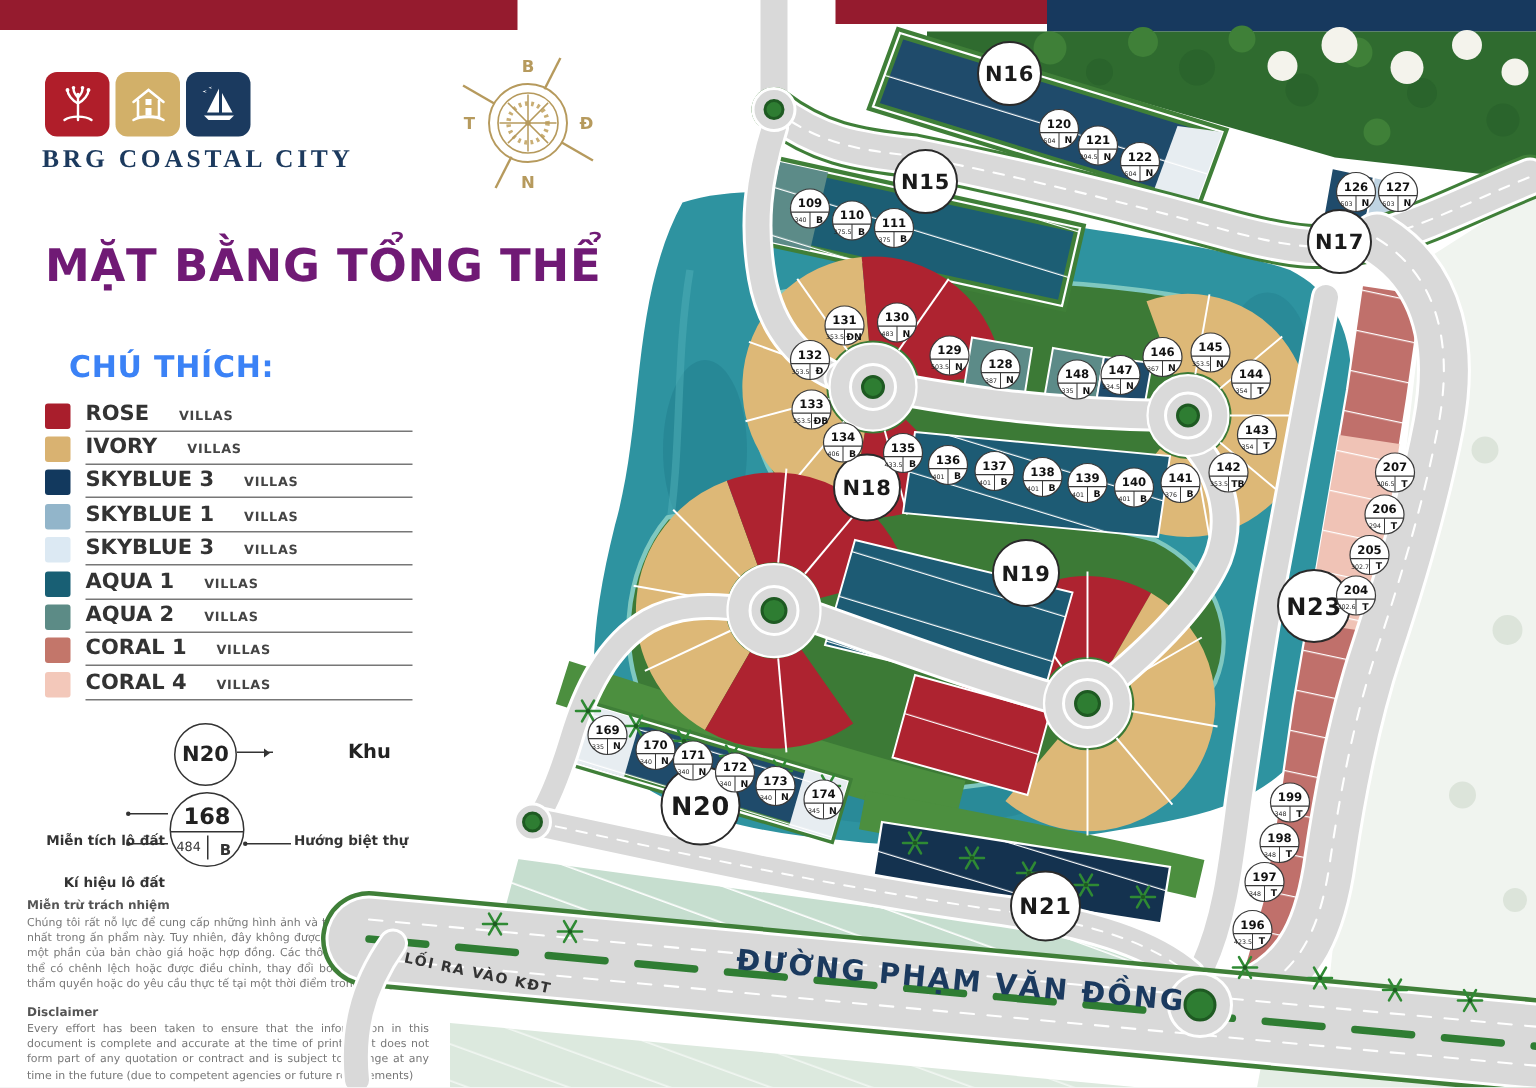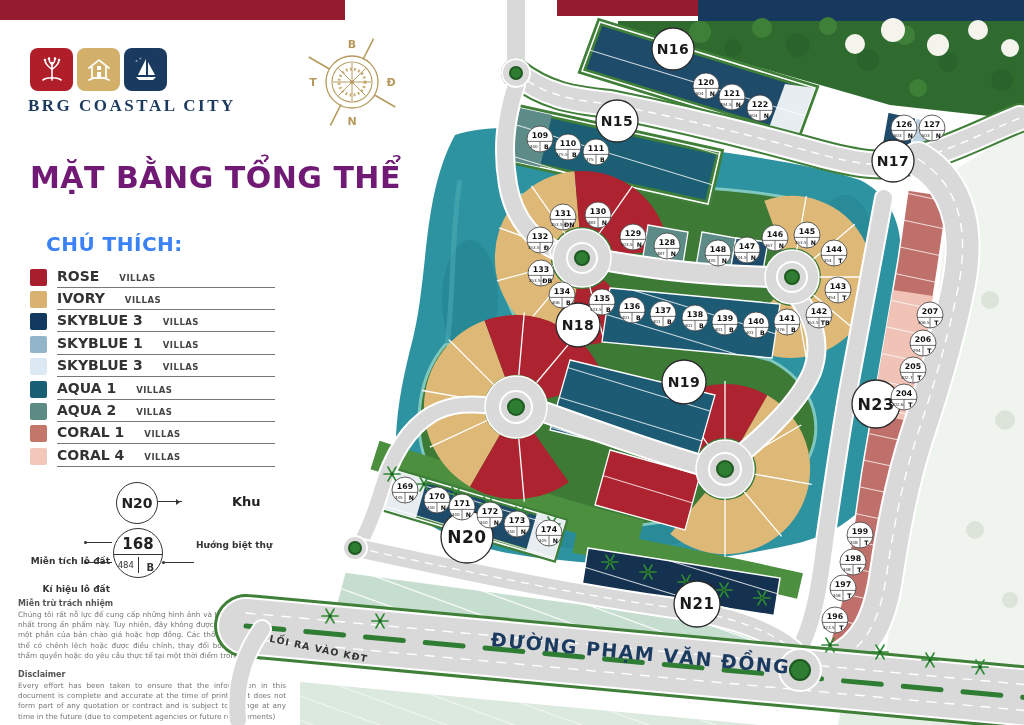--- a/index.html
+++ b/index.html
@@ -36,21 +36,21 @@
   #key-zone-line{position:absolute;left:158px;top:21px;width:24px;border-top:1.4px solid #333;}
   #key-zone-line:after{content:"";position:absolute;right:-1px;top:-3px;border:3px solid transparent;border-left:4px solid #333;}
   #key-lot-circle{left:113px;top:48px;width:48px;height:48px;padding:0;}
   #key-lot-num{font-size:15px;font-weight:bold;color:#222;line-height:20px;border-bottom:1.2px solid #333;width:100%;text-align:center;}
   #key-lot-bottom{display:flex;width:100%;height:18px;align-items:flex-end;}
   #key-lot-area{flex:1;text-align:center;font-size:8.5px;border-right:1.2px solid #333;line-height:16px;}
   #key-lot-dir{flex:1;text-align:center;font-size:10px;font-weight:bold;}
   .klabel{position:absolute;font-weight:bold;color:#333;white-space:nowrap;}
   #key-label-id{right:200px;top:56px;margin-top:48px;}
   #key-label-area{right:200px;top:76px;}
-  #key-label-dir{left:196px;top:60px;}
+  #key-label-dir{left:196px;top:76px;}
   .leader{position:absolute;border-top:1.2px solid #333;}
   .leader i{position:absolute;left:-2px;top:-2.5px;width:3px;height:3px;background:#333;border-radius:50%;} 
   #lead-id2{left:86px;top:62px;width:26px;}
   #lead-area2{left:86px;top:82px;width:26px;}
   #lead-dir2{left:164px;top:82px;width:30px;}
   
   #disclaimer{position:absolute;left:18px;top:599px;width:268px;color:#777;}
   #disclaimer h4{margin:0 0 2px;font-size:8px;color:#555;}
   #disclaimer p{margin:0 0 9px;font-size:7.3px;line-height:1.4;text-align:justify;}
   #map-svg{position:absolute;left:0;top:0;}

